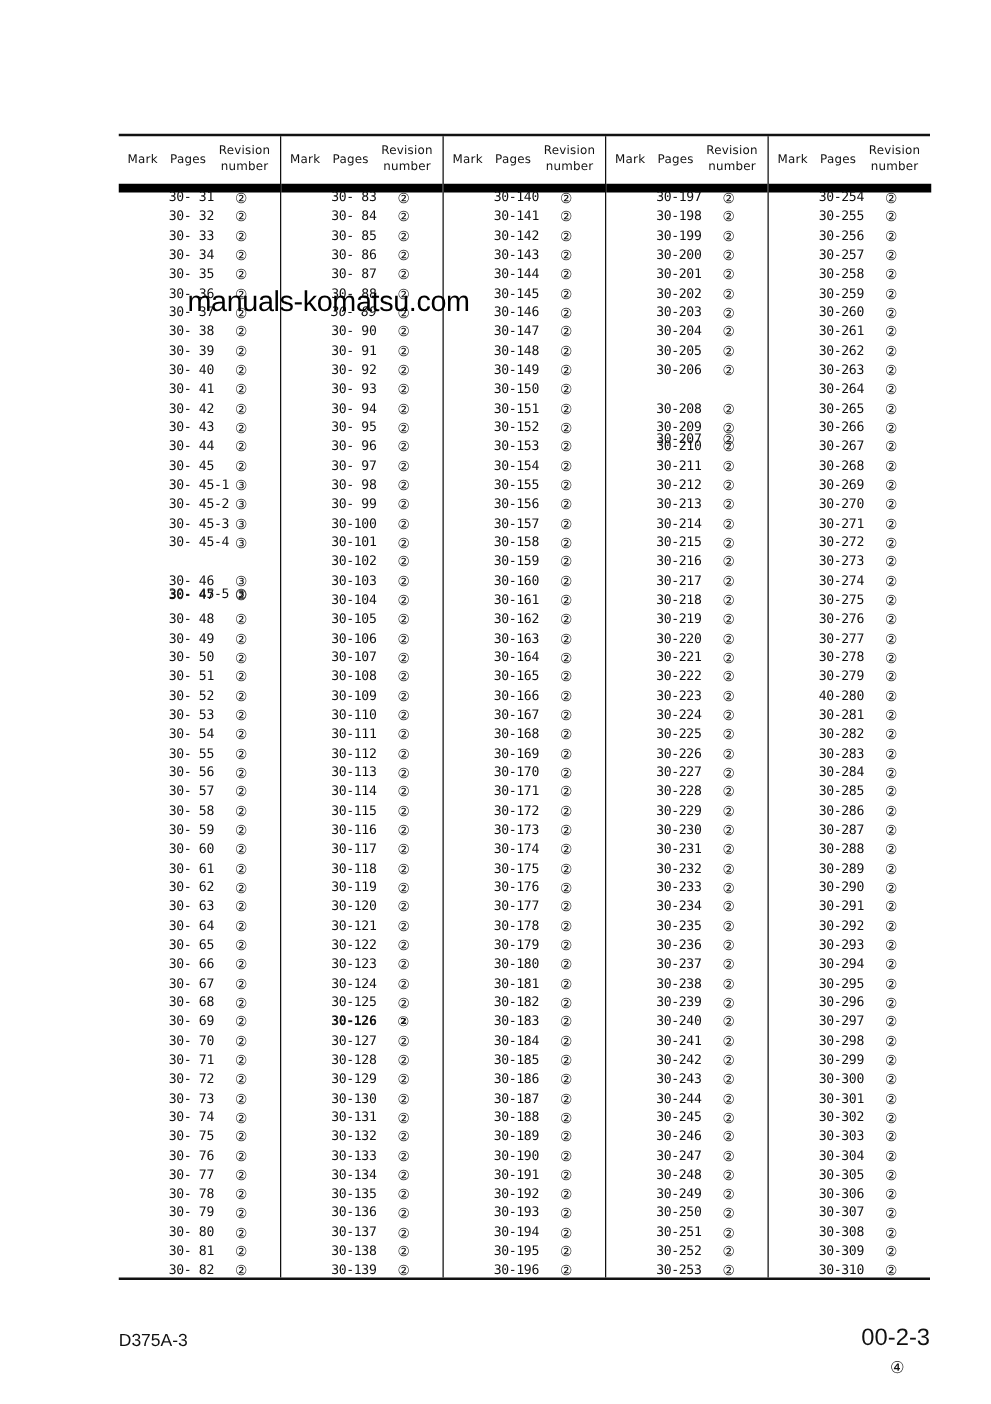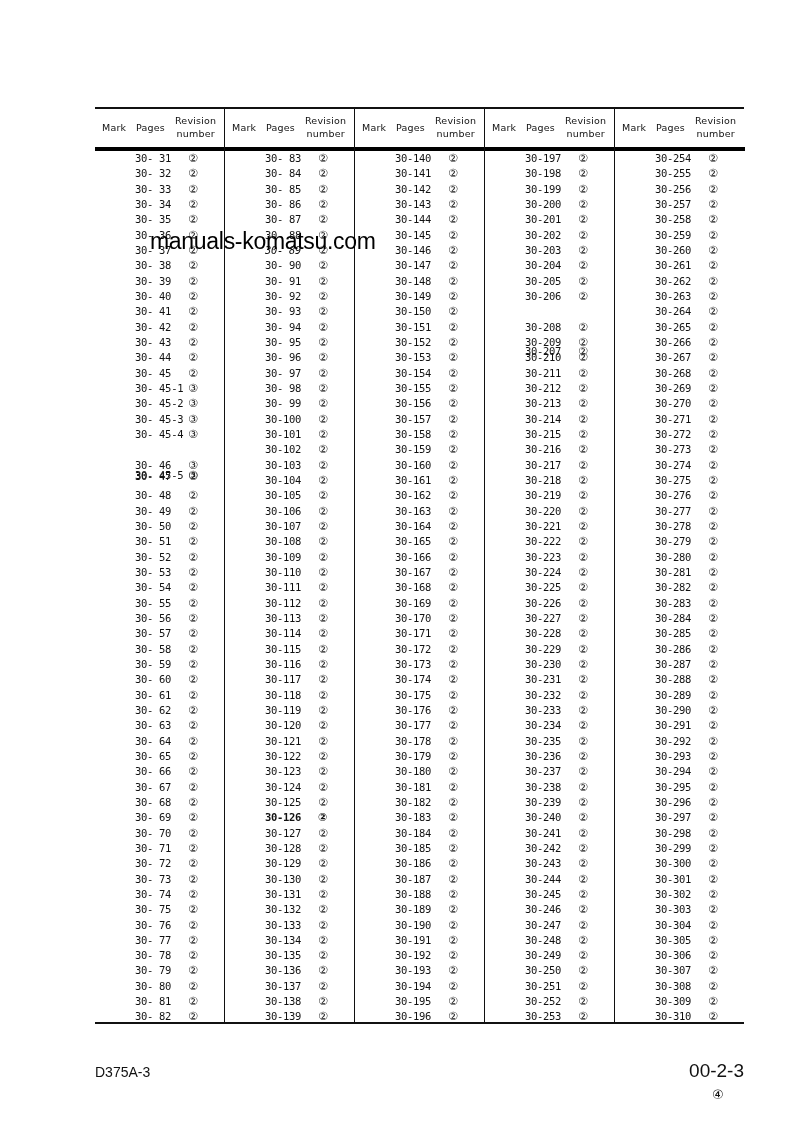--- a/index.html
+++ b/index.html
@@ -2,21 +2,21 @@
 <html><head>
 <meta charset="utf-8">
 <style>
   html, body { margin:0; padding:0; background:#fff; }
   body { width:793px; height:1123px; position:relative; overflow:hidden;
          font-family:"DejaVu Sans", sans-serif; color:#111; }
   .table { position:absolute; left:95px; top:107px; width:649px; height:917px;
            border-top:2px solid #111; border-bottom:2px solid #111; box-sizing:border-box; }
   .colgroup { position:absolute; top:0; bottom:0; width:130px; box-sizing:border-box; }
   .colgroup.divider { border-right:1px solid #111; }
-  .hdr { position:absolute; top:0; left:0; right:0; height:38px; border-bottom:4px solid #000000;
+  .hdr { position:absolute; top:0; left:0; right:0; height:38px; border-bottom:7px solid #000000;
          font-size:9.5px; letter-spacing:0.2px; }
   .hdr .mark { position:absolute; left:7px; top:13px; }
   .hdr .pages { position:absolute; left:41px; top:13px; }
   .hdr .rev { position:absolute; left:80px; top:5px; line-height:13px; text-align:center; }
   .rows { position:absolute; top:42px; left:0; right:0; }
   .row { position:absolute; left:0; right:0; height:15px; font-size:10.5px; line-height:15px; }
   .row .pg { position:absolute; left:40px; white-space:pre; font-family:"DejaVu Sans Mono", monospace; font-size:10.5px; letter-spacing:-0.3px; }
   .row .rv { position:absolute; left:93px; font-size:11px; }
   .watermark { position:absolute; left:150px; top:228px; font-size:23px; font-family:"Liberation Sans", sans-serif;
                color:#000; letter-spacing:-0.3px; }
@@ -1081,21 +1081,21 @@
         </div>
         <div class="row" style="top: 367.92px;">
           <span class="pg">30-278</span>
           <span class="rv">②</span>
         </div>
         <div class="row" style="top: 383.25px;">
           <span class="pg">30-279</span>
           <span class="rv">②</span>
         </div>
         <div class="row" style="top: 398.58px;">
-          <span class="pg">30-280</span>
+          <span class="pg">40-280</span>
           <span class="rv">②</span>
         </div>
         <div class="row" style="top: 413.91px;">
           <span class="pg">30-281</span>
           <span class="rv">②</span>
         </div>
         <div class="row" style="top: 429.24px;">
           <span class="pg">30-282</span>
           <span class="rv">②</span>
         </div>

